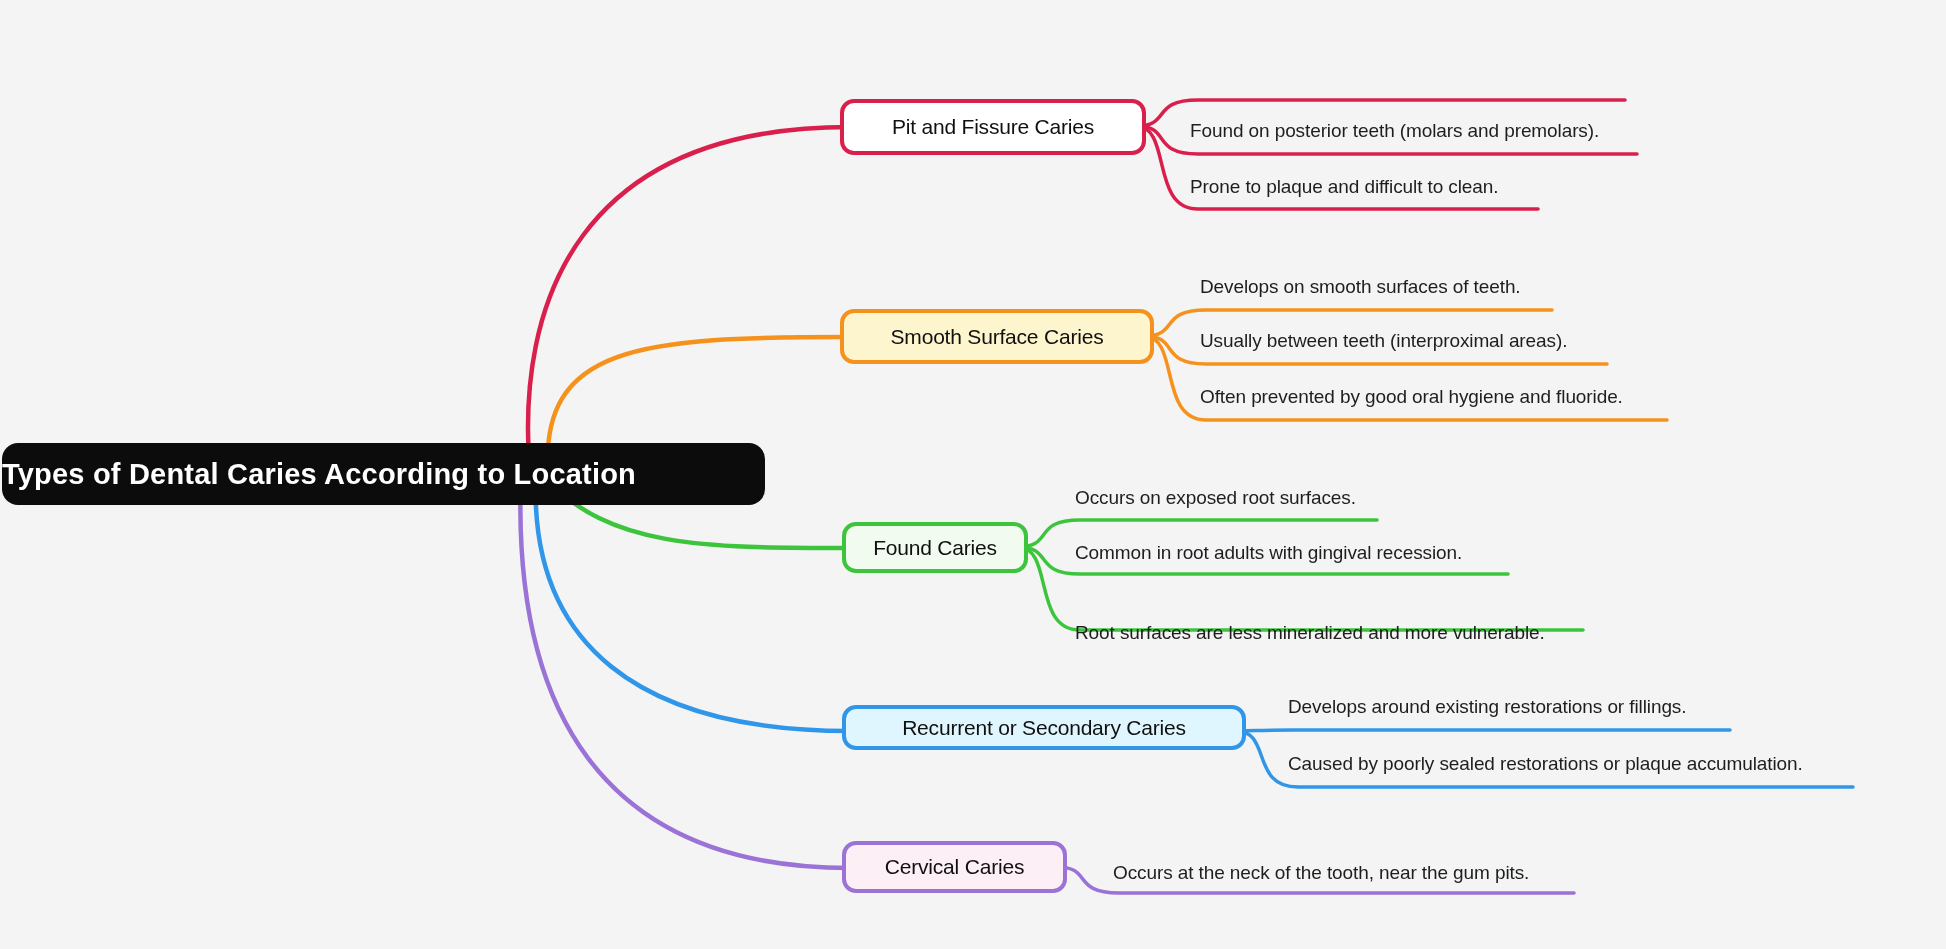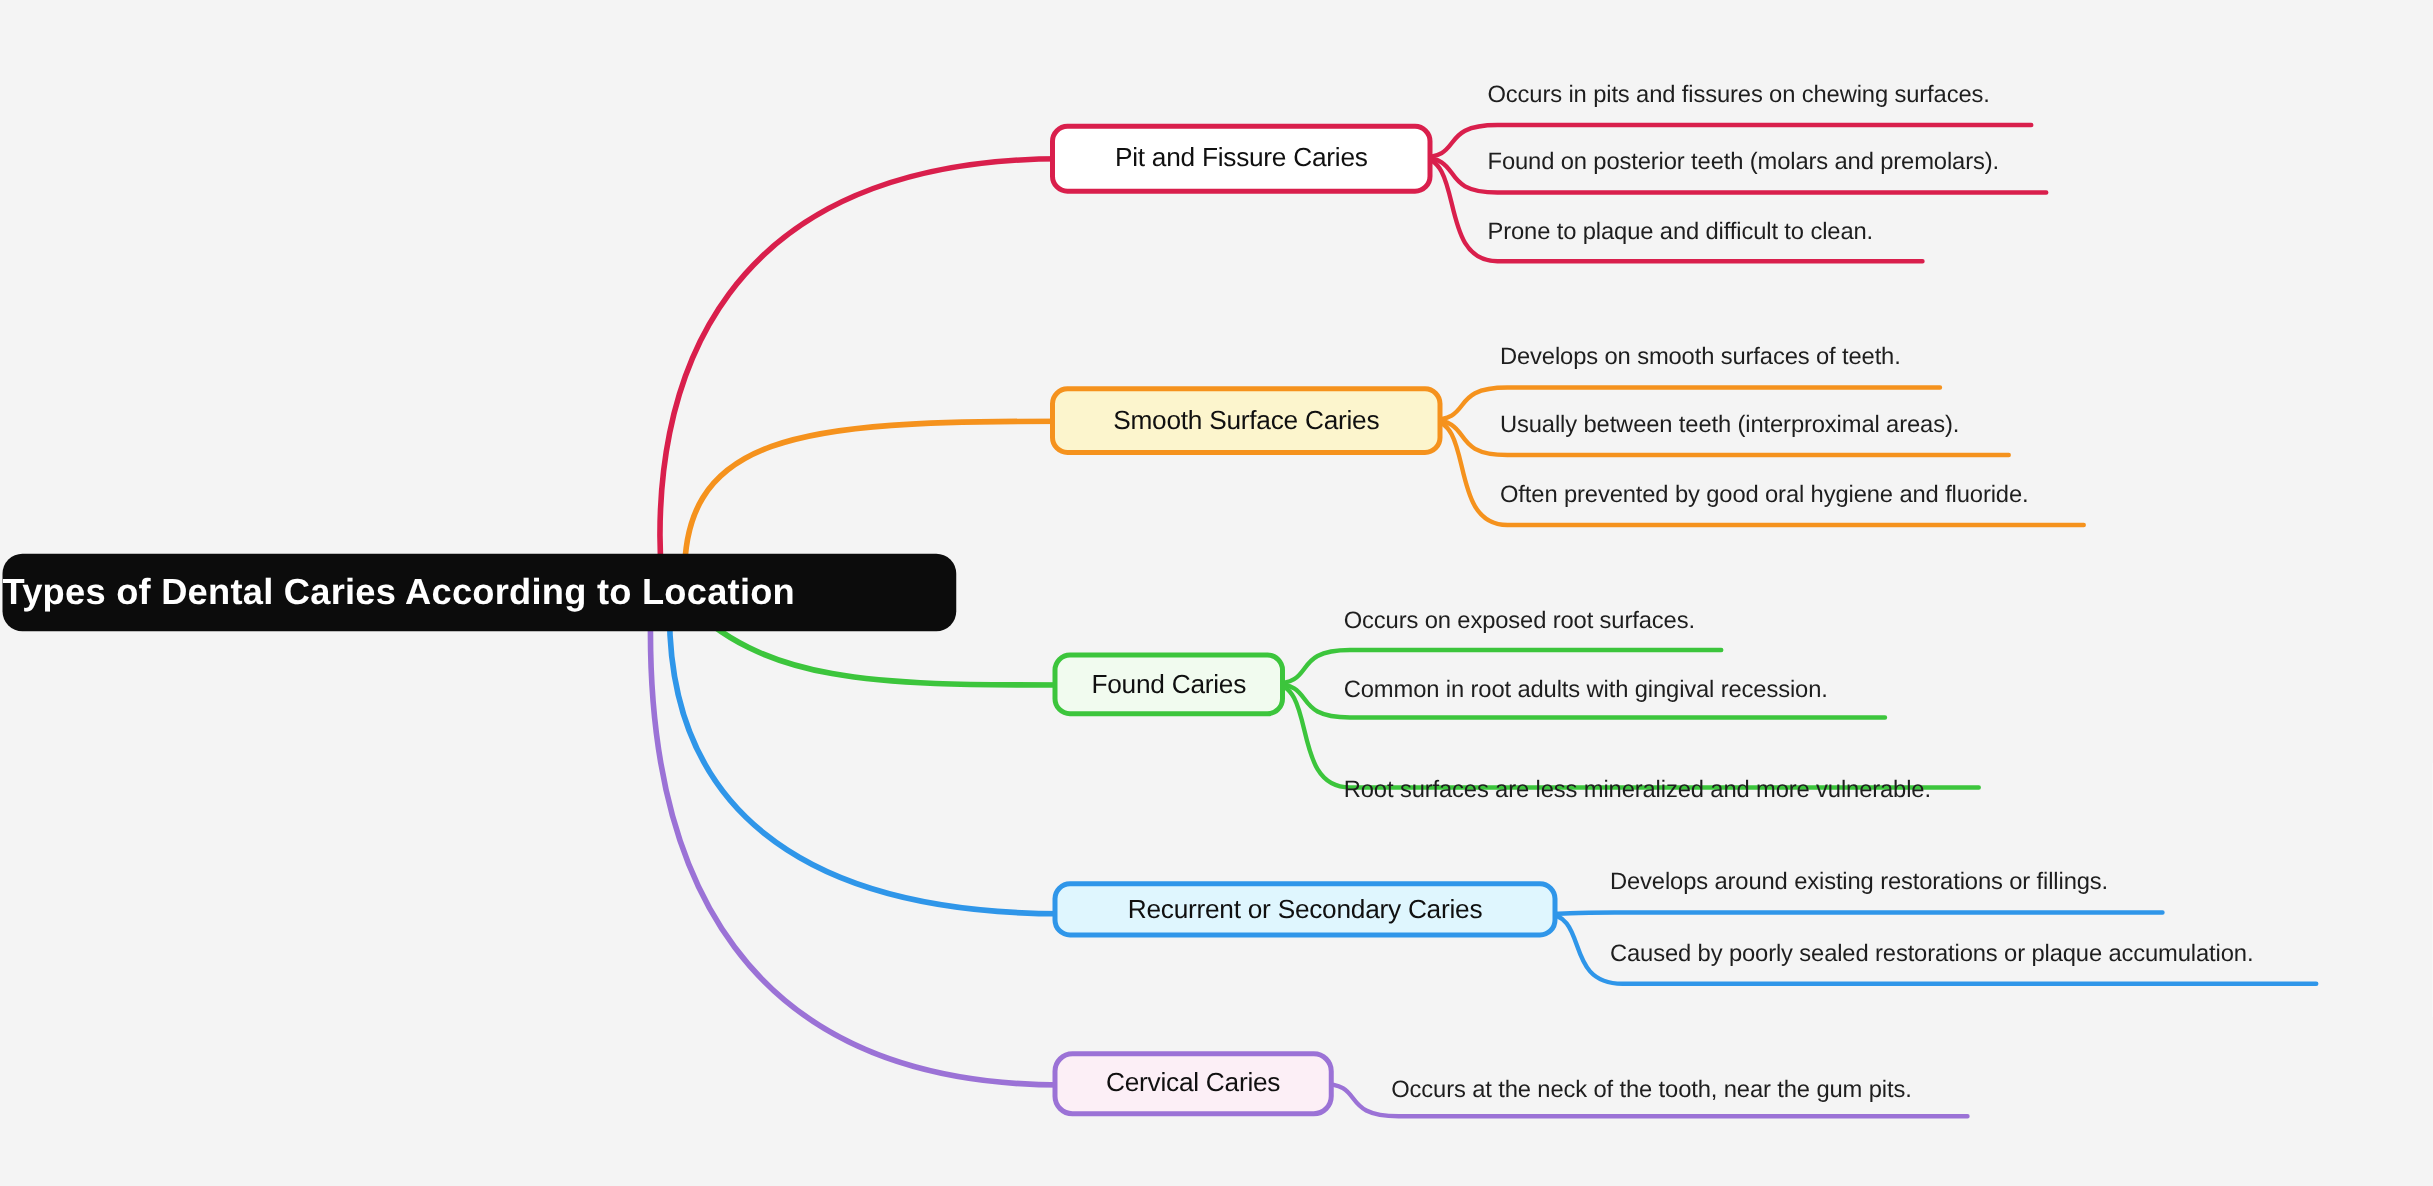--- a/index.html
+++ b/index.html
@@ -33,21 +33,21 @@
     position:absolute;box-sizing:border-box;
     border:4px solid #000;border-radius:14px;
     display:flex;align-items:center;justify-content:center;
     z-index:2;white-space:nowrap;
   }
   .bnode span{font-size:21px;font-weight:normal;color:#101010;letter-spacing:-.2px;}
   .bn0{border-color:var(--b0);background:var(--b0bg);}
   .bn1{border-color:var(--b1);background:var(--b1bg);}
   .bn2{border-color:var(--b2);background:var(--b2bg);}
   .bn3{border-color:var(--b3);background:var(--b3bg);}
-  .bn4{border-color:var(--b4);background:var(--b4bg);border-radius:16px;}
+  .bn4{border-color:var(--b4);background:var(--b4bg);}
   .leaf{
     position:absolute;transform:translateY(-52%);
     font-size:19px;color:var(--leaf-fg,#1e1e1e);
     letter-spacing:-.1px;white-space:nowrap;z-index:2;
   }
 </style>
 </head>
 <body>
 
 <div class="canvas">
@@ -91,21 +91,20 @@
   <div class="bnode bn2" style="left:842px;top:522px;width:186px;height:51px">
     <span>Found Caries</span>
   </div>
   <div class="bnode bn3" style="left:842px;top:705px;width:404px;height:45px">
     <span>Recurrent or Secondary Caries</span>
   </div>
   <div class="bnode bn4" style="left:842px;top:841px;width:225px;height:52px">
     <span>Cervical Caries</span>
   </div>
 
-  <div class="leaf" style="left:1190px;top:77px">Occurs in pits and fissures on chewing surfaces.</div>
   <div class="leaf" style="left:1190px;top:131px">Found on posterior teeth (molars and premolars).</div>
   <div class="leaf" style="left:1190px;top:187px">Prone to plaque and difficult to clean.</div>
 
   <div class="leaf" style="left:1200px;top:287px">Develops on smooth surfaces of teeth.</div>
   <div class="leaf" style="left:1200px;top:341px">Usually between teeth (interproximal areas).</div>
   <div class="leaf" style="left:1200px;top:397px">Often prevented by good oral hygiene and fluoride.</div>
 
   <div class="leaf" style="left:1075px;top:498px">Occurs on exposed root surfaces.</div>
   <div class="leaf" style="left:1075px;top:553px">Common in root adults with gingival recession.</div>
   <div class="leaf" style="left:1075px;top:633px">Root surfaces are less mineralized and more vulnerable.</div>

